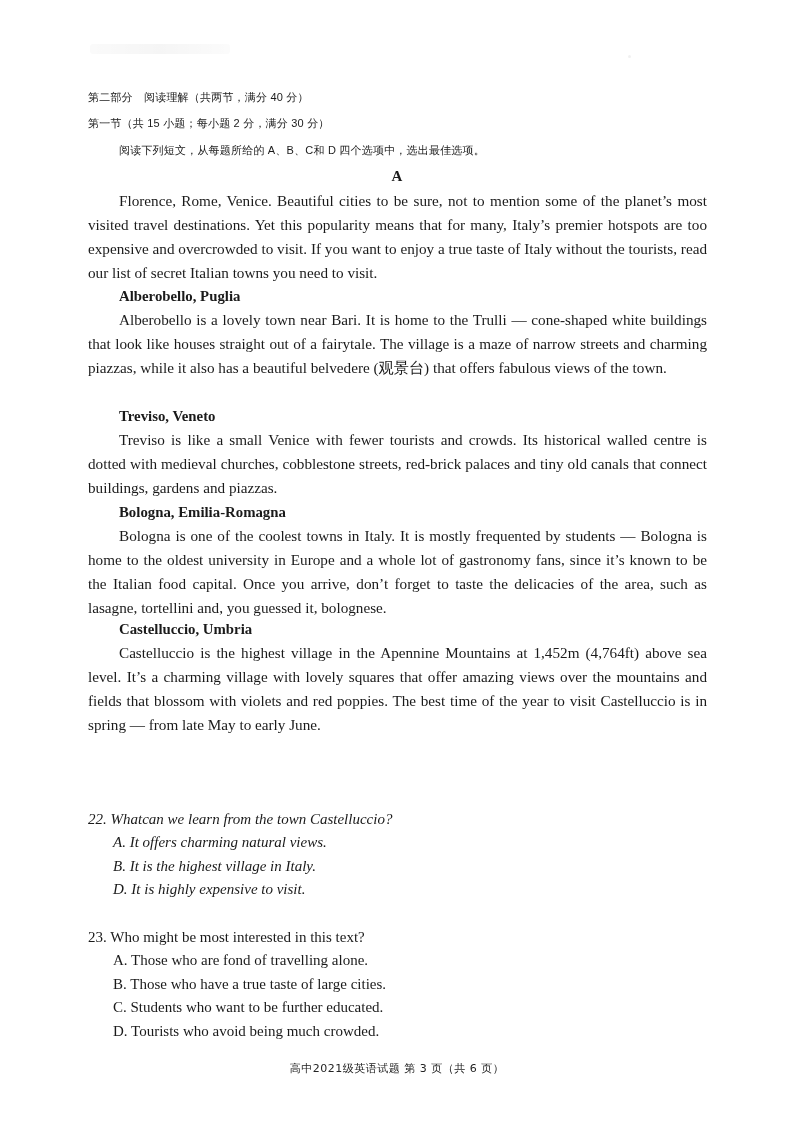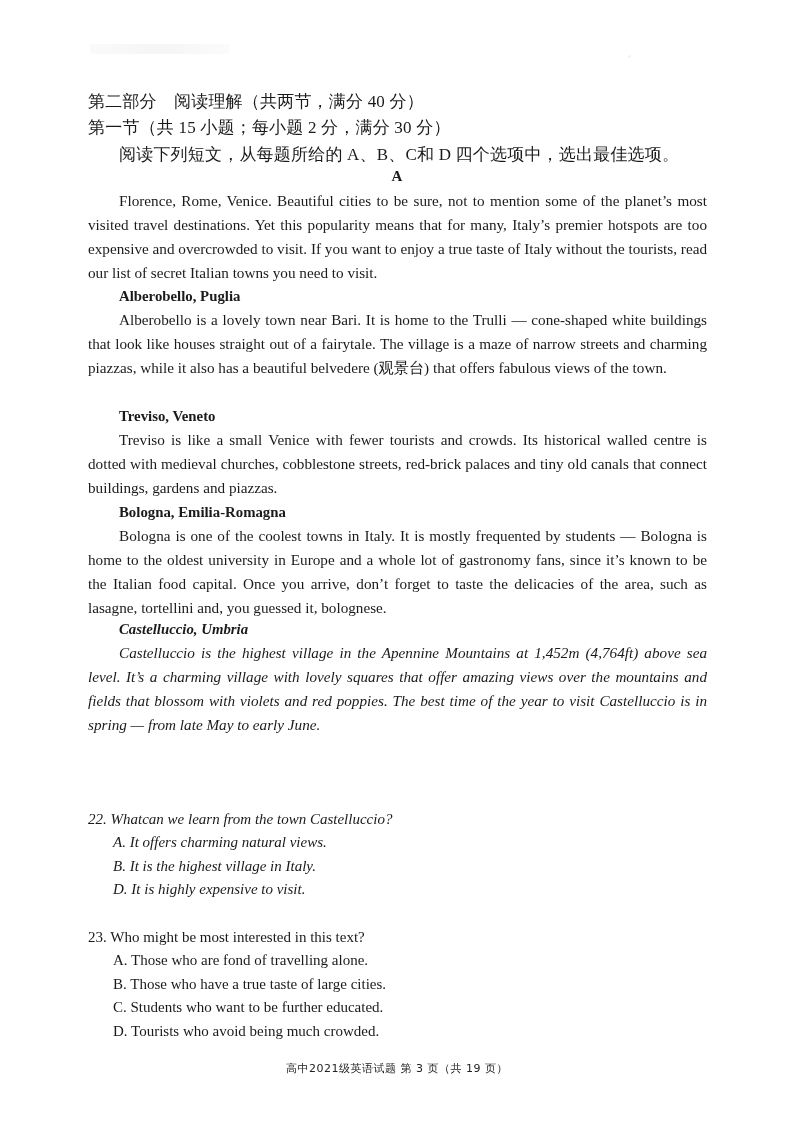--- a/index.html
+++ b/index.html
@@ -34,22 +34,22 @@
     .ghost-dot {
       position: absolute;
       left: 628px;
       top: 55px;
       width: 3px;
       height: 3px;
       background: rgba(0,0,0,0.06);
       border-radius: 50%;
     }
     .cn {
-      font-family: Liberation Serif, serif;
-      font-size: 17px;
+      font-family: Liberation Sans, sans-serif;
+      font-size: 11px;
       letter-spacing: 0.2px;
     }
     .line {
       position: absolute;
       left: 88px;
       white-space: nowrap;
     }
     #part-title { top: 90px; }
     #section-title { top: 116px; }
     #instructions { top: 143px; left: 119px; }
@@ -78,21 +78,21 @@
     .heading {
       font-weight: bold;
       margin: 0;
       padding-left: 31px;
       font-size: 14.8px;
     }
     #intro { top: 189px; }
     #sec-alberobello { top: 284px; }
     #sec-treviso { top: 404px; }
     #sec-bologna { top: 500px; }
-    #sec-castelluccio { top: 617px; font-style: italic; }
+    #sec-castelluccio { top: 617px; }
 
     .questions {
       position: absolute;
       left: 88px;
       width: 620px;
       font-size: 15px;
     }
     .q-stem { margin: 0; line-height: 24px; height: 24px; }
     .q-opt { margin: 0; padding-left: 25px; line-height: 23.6px; height: 23.6px; }
     .q-grid {
@@ -163,15 +163,15 @@
   </div>
 
   <div id="q23" class="questions">
     <p class="q-stem">23. Who might be most interested in this text?</p>
     <p class="q-opt">A. Those who are fond of travelling alone.</p>
     <p class="q-opt">B. Those who have a true taste of large cities.</p>
     <p class="q-opt">C. Students who want to be further educated.</p>
     <p class="q-opt">D. Tourists who avoid being much crowded.</p>
   </div>
 
-  <div id="footer">高中2021级英语试题 第 3 页（共 19 页）</div>
+  <div id="footer">高中2021级英语试题 第 3 页（共 6 页）</div>
 
 </div>
 
 </body></html>

